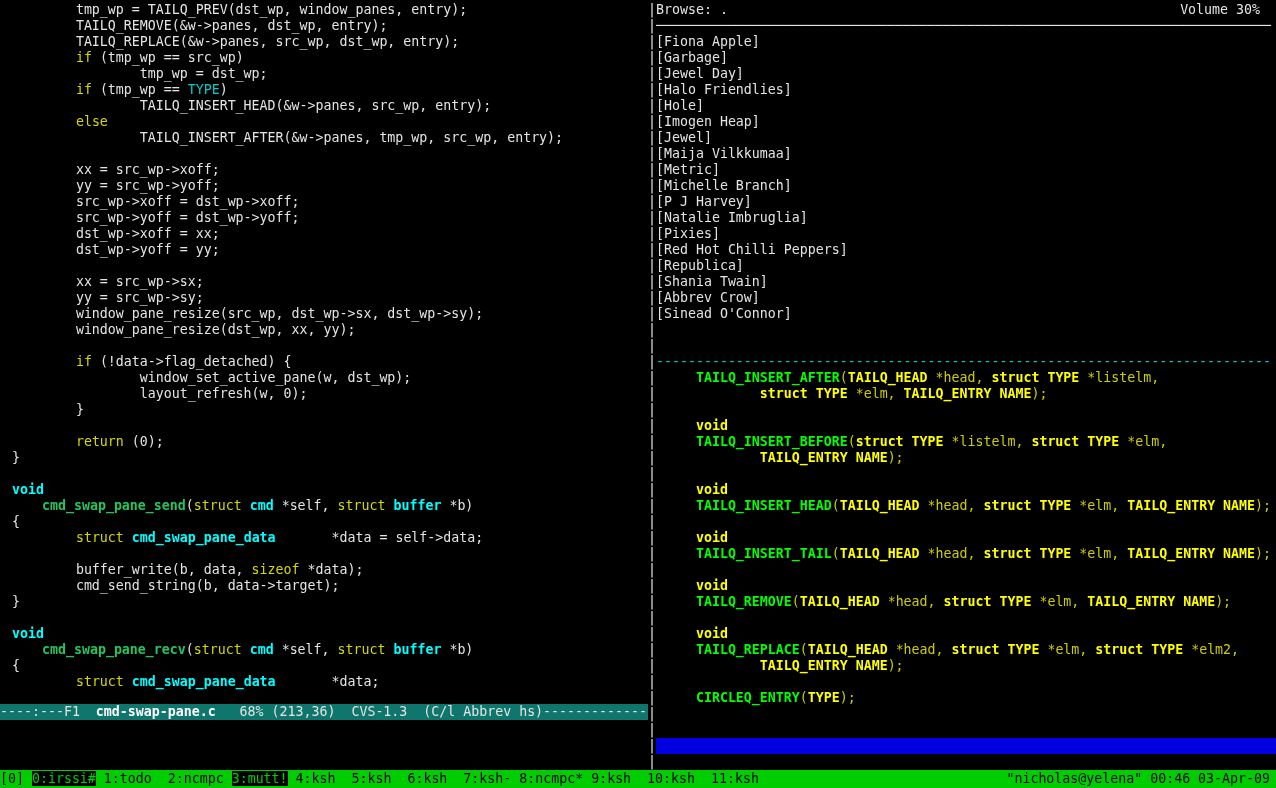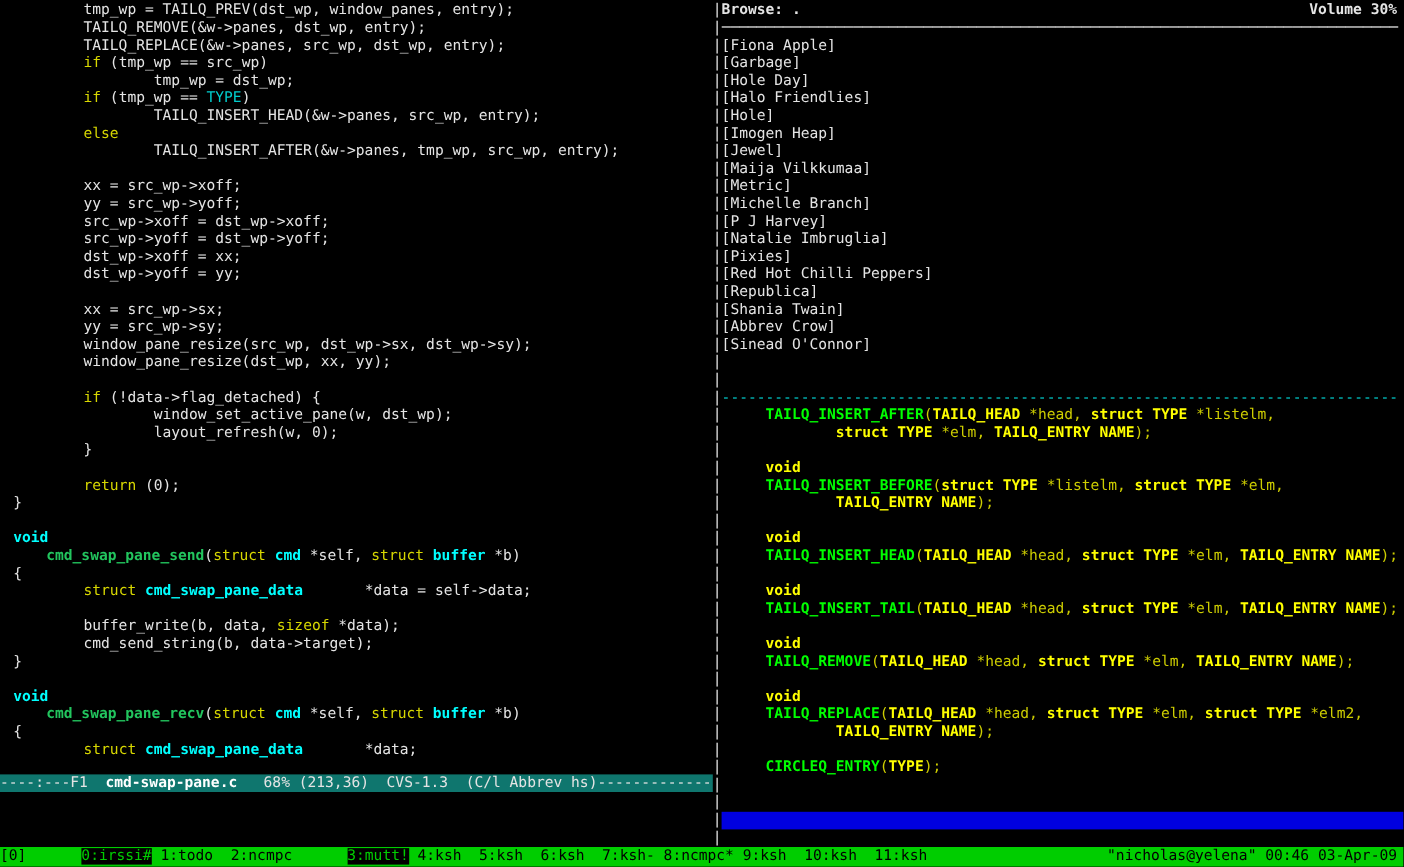--- a/index.html
+++ b/index.html
@@ -17,27 +17,27 @@
   .gb{color:#00ff00;font-weight:bold;}
   .yb{color:#ffff00;font-weight:bold;}
   .yn{color:#cdcd00;}
   .cd{color:#00cdcd;}
   .hl{background:#d4d4d4;color:#000000;}
   .hl span{color:#000000;}
   
   #left-pane   {position:absolute;left:12px;top:2px;width:648px;height:736px;overflow:hidden;}
   #border-col  {position:absolute;left:648px;top:2px;width:8px;height:768px;color:#e4e4e4;overflow:hidden;}
   #right-pane  {position:absolute;left:656px;top:2px;width:620px;height:736px;overflow:hidden;}
-  #ncmpc-header{display:flex;justify-content:space-between;padding-right:6px;font-weight:bold;}
+  #ncmpc-header{display:flex;justify-content:space-between;padding-right:16px;}
   #emacs-modeline{position:absolute;left:0;top:704px;width:648px;height:16px;background:#0f766e;white-space:pre;overflow:hidden;}
   #most-bar    {position:absolute;left:656px;top:738px;width:620px;height:16px;background:#0000e0;white-space:pre;overflow:hidden;color:#e4e4e4;}
   #help-line   {position:absolute;left:656px;top:754px;width:620px;height:16px;white-space:pre;color:#e4e4e4;}
   #tmux-bar    {position:absolute;left:0;top:770px;width:1276px;height:18px;background:#00cd00;color:#000;
                 display:flex;justify-content:space-between;align-items:center;white-space:pre;overflow:hidden;}
-  #tmux-bar .inv{background:#000;color:#00cd00;margin-left:42px;}
+  #tmux-bar .inv{background:#000;color:#00cd00;}
   #tmux-right{padding-right:6px;}
 </style>
 </head>
 <body>
 
 <div class="screen">
 
   <div id="left-pane">
       <div class="row"><span class="w">        tmp_wp = TAILQ_PREV(dst_wp, window_panes, entry);</span></div>
       <div class="row"><span class="w">        TAILQ_REMOVE(&amp;w-&gt;panes, dst_wp, entry);</span></div>
@@ -140,21 +140,21 @@
 
   <div id="right-pane">
     <div id="ncmpc-header" class="row">
       <span class="w">Browse: .</span>
       <span class="w">Volume 30%</span>
     </div>
     <div id="ncmpc-hline" class="row w">─────────────────────────────────────────────────────────────────────────────</div>
     <div id="artist-list">
         <div class="row"><span class="w">[Fiona Apple]</span></div>
         <div class="row"><span class="w">[Garbage]</span></div>
-        <div class="row"><span class="w">[Hole Day]</span></div>
+        <div class="row"><span class="w">[Jewel Day]</span></div>
         <div class="row"><span class="w">[Halo Friendlies]</span></div>
         <div class="row"><span class="w">[Hole]</span></div>
         <div class="row"><span class="w">[Imogen Heap]</span></div>
         <div class="row"><span class="w">[Jewel]</span></div>
         <div class="row"><span class="w">[Maija Vilkkumaa]</span></div>
         <div class="row"><span class="w">[Metric]</span></div>
         <div class="row"><span class="w">[Michelle Branch]</span></div>
         <div class="row"><span class="w">[P J Harvey]</span></div>
         <div class="row"><span class="w">[Natalie Imbruglia]</span></div>
         <div class="row"><span class="w">[Pixies]</span></div>

